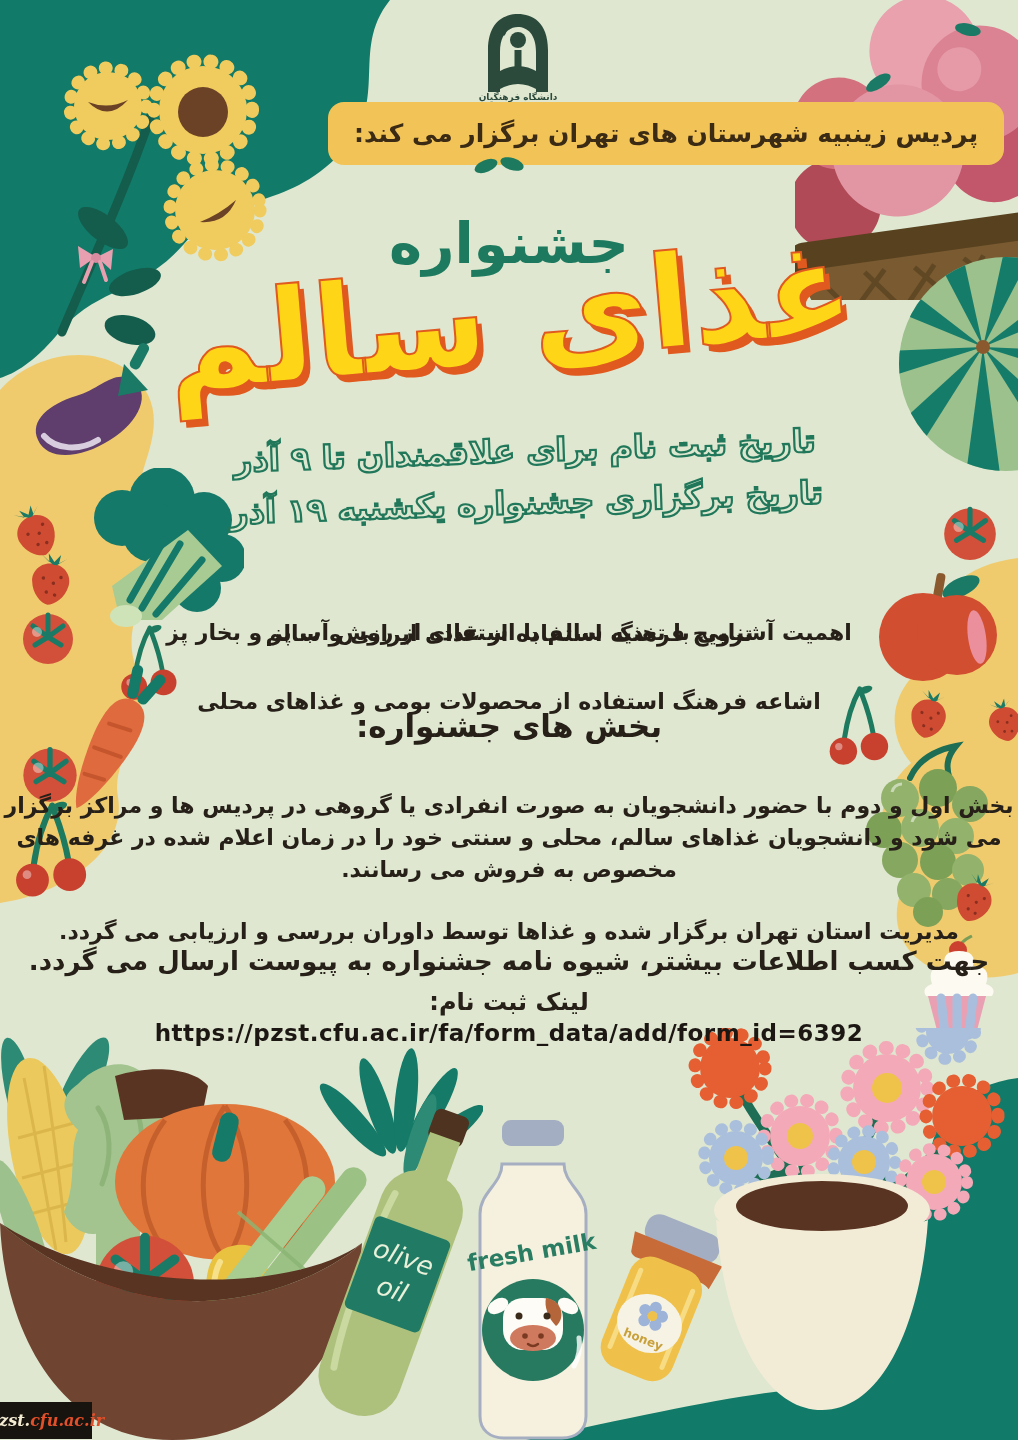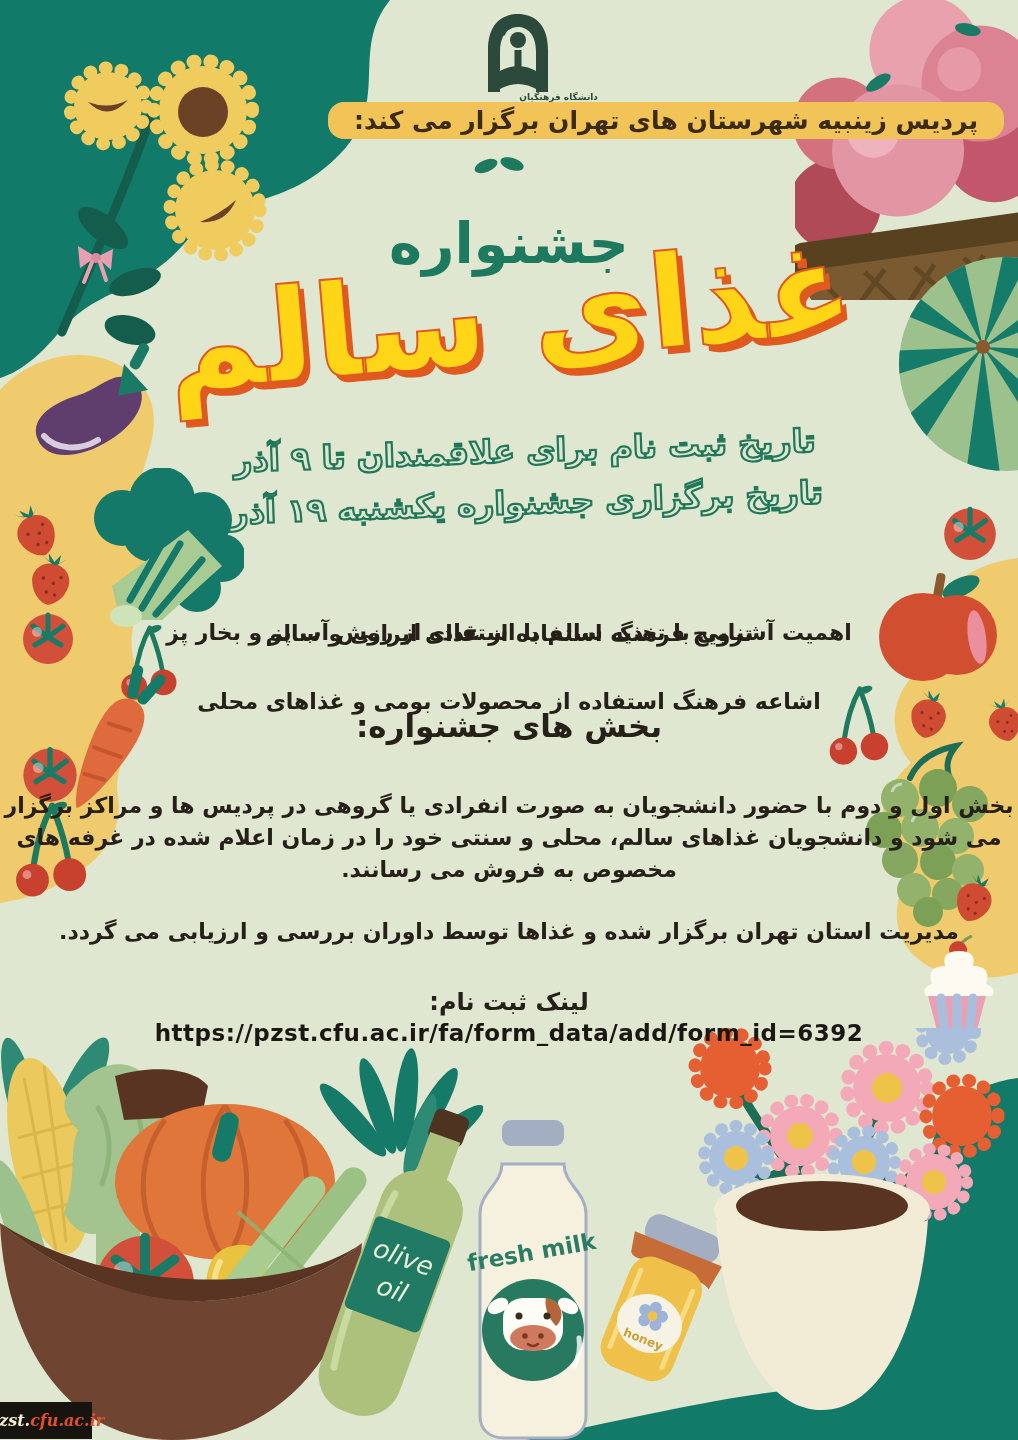--- a/index.html
+++ b/index.html
@@ -2,33 +2,33 @@
 <html lang="fa"><head>
 <meta charset="utf-8">
 <style>
   html,body{margin:0;padding:0;background:#c8cfc0;}
   .poster{position:relative;width:1018px;height:1440px;background:#dfe7d0;overflow:hidden;
           font-family:"DejaVu Sans",sans-serif;}
   .abs{position:absolute;}
   .ctr{position:absolute;left:0;width:100%;text-align:center;direction:rtl;color:#262019;
        font-family:"DejaVu Sans",sans-serif;}
   .organizer-badge{position:absolute;left:328px;top:102px;background:#f2c457;border-radius:16px;
-       padding:4px 26px;direction:rtl;color:#3b2a14;font-weight:bold;font-size:25px;}
+       padding:17px 26px;direction:rtl;color:#3b2a14;font-weight:bold;font-size:25px;}
   .festival-word{top:170px;font-size:56px;font-weight:bold;color:#1d7a5e;letter-spacing:1px;margin-top:41px;}
   .big-title{top:242px;font-size:128px;font-weight:bold;color:#fed517;
        transform:rotate(-5deg);-webkit-text-stroke:2px #e0591f;
        text-shadow:5px 7px 0 #e0591f;}
   .dates{-webkit-text-stroke:2.2px #20775a;color:#dde7cf;font-weight:bold;letter-spacing:1px;}
   .h-green{font-size:31px;font-weight:bold;}
   .body-line{font-size:22px;font-weight:bold;}
   .url-line{direction:ltr;font-weight:bold;font-size:23px;letter-spacing:.5px;color:#1c1713;}
   .site-badge{position:absolute;left:0;top:1402px;width:92px;height:37px;background:#17130f;
        display:flex;align-items:center;justify-content:center;
        font-family:"DejaVu Serif",serif;font-style:italic;font-weight:bold;font-size:16px;}
-  .logo-caption{position:absolute;left:438px;top:92px;width:160px;
+  .logo-caption{position:absolute;left:438px;top:92px;width:160px;text-align:center;
        font-size:9px;color:#2b4a3c;direction:rtl;font-weight:bold;}
 </style>
 </head>
 <body>
 
 <div class="poster">
 
   <svg width="0" height="0" style="position:absolute" aria-hidden="true">
     <defs>
       <symbol id="sym-tomato" viewBox="0 0 60 60">
@@ -449,20 +449,21 @@
   <div class="ctr body-line" style="top:621px">ترویج فرهنگ استفاده از غذای ایرانی و سالم</div>
   <div class="ctr body-line" style="top:620px">اهمیت آشنایی با تغذیه سالم با استفاده از روش آب پز و بخار پز</div>
   <div class="ctr body-line" style="top:689px">اشاعه فرهنگ استفاده از محصولات بومی و غذاهای محلی</div>
 
   <div class="ctr h-green" style="top:708px">بخش های جشنواره:</div>
   <div class="ctr body-line" style="top:793px">بخش اول و دوم با حضور دانشجویان به صورت انفرادی یا گروهی در پردیس ها و مراکز برگزار</div>
   <div class="ctr body-line" style="top:825px">می شود و دانشجویان غذاهای سالم، محلی و سنتی خود را در زمان اعلام شده در غرفه های</div>
   <div class="ctr body-line" style="top:857px">مخصوص به فروش می رسانند.</div>
   <div class="ctr body-line" style="top:919px">مدیریت استان تهران برگزار شده و غذاها توسط داوران بررسی و ارزیابی می گردد.</div>
 
+  <div class="ctr" style="top:946px;font-size:26px;font-weight:bold">جهت کسب اطلاعات بیشتر، شیوه نامه جشنواره به پیوست ارسال می گردد.</div>
   <div class="ctr" style="top:988px;font-size:24px;font-weight:bold">لینک ثبت نام:</div>
   <div class="ctr url-line" style="top:1020px">https://pzst.cfu.ac.ir/fa/form_data/add/form_id=6392</div>
 
   <div class="site-badge">
     <span style="color:#f5edd3">pzst.</span>
       <span style="color:#e2502a">cfu.ac.ir</span>
   </div>
 
 </div>
 

